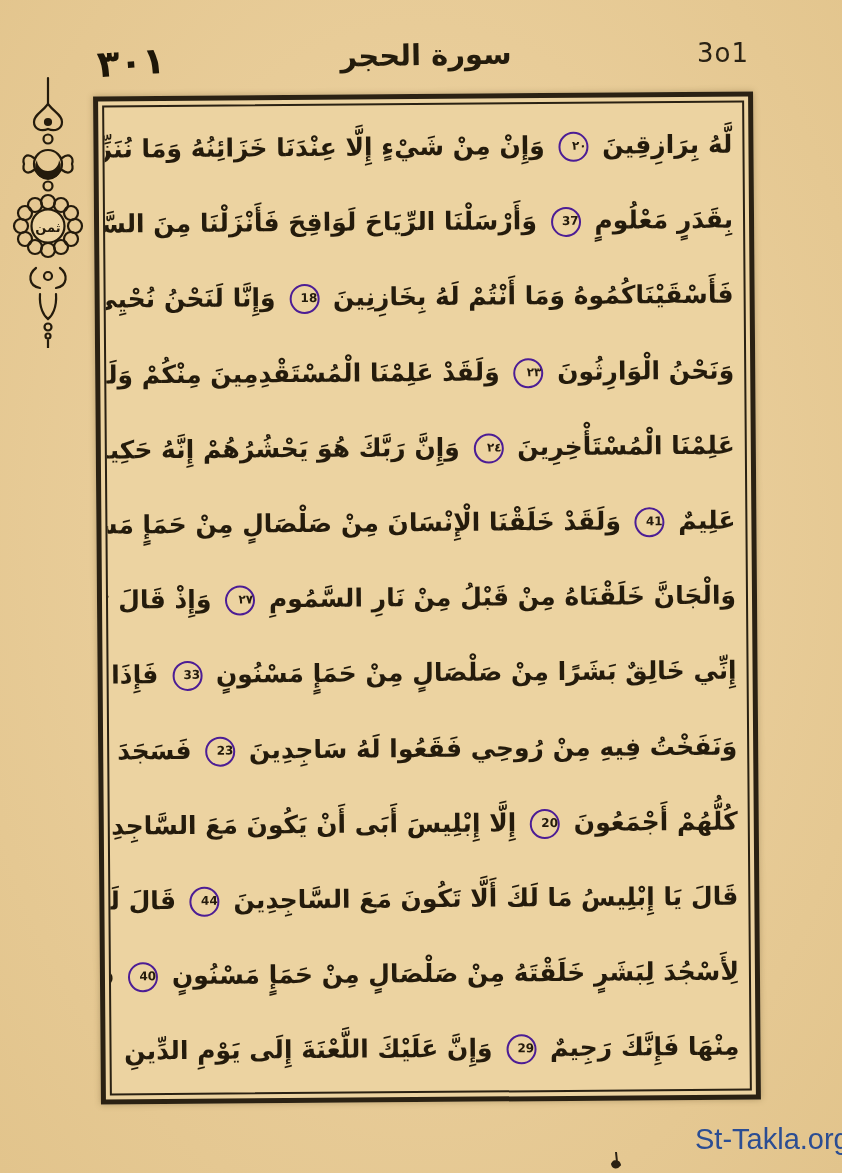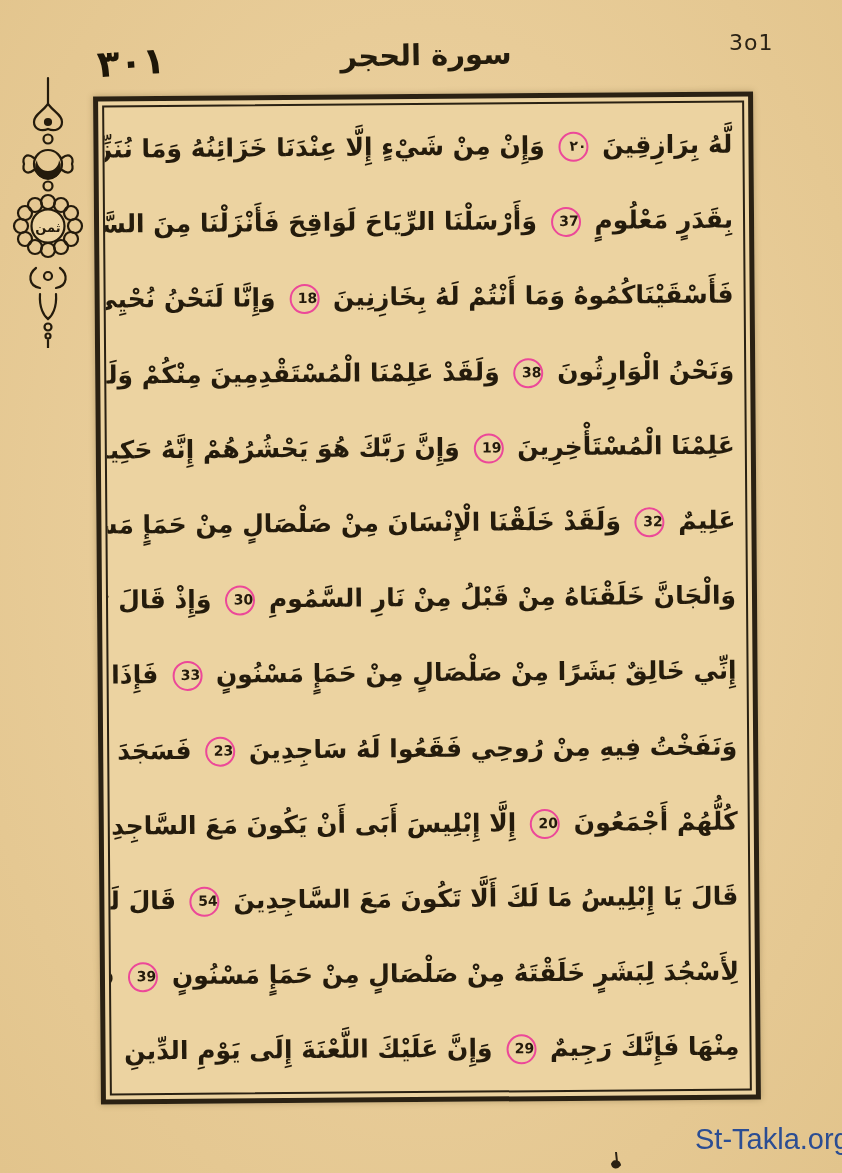--- a/index.html
+++ b/index.html
@@ -15,22 +15,22 @@
     position:absolute;left:88px;top:44px;width:86px;
     font-size:37px;font-weight:bold;color:#1d1608;
     transform:rotate(-4deg);text-align:center;line-height:1;
   }
   .surah-title{
     position:absolute;left:326px;top:40px;width:200px;
     font-size:29px;font-weight:bold;color:#241c0c;
     text-align:center;line-height:1.1;transform:rotate(-1deg);
   }
   .pagenum-en{
-    position:absolute;left:697px;top:32px;width:60px;
-    font-size:22px;color:#2a2214;letter-spacing:1px;line-height:1;margin-left:32px;
+    position:absolute;left:697px;top:40px;width:60px;
+    font-size:26px;color:#2a2214;letter-spacing:1px;line-height:1;
   }
   
   .ornament{position:absolute;left:10px;top:76px;}
   
   .frame-outer{
     position:absolute;left:97px;top:94px;width:660px;height:1008px;
     box-sizing:border-box;border:5px solid #2a2113;background:#ecd3a1;
     transform:rotate(-0.45deg);
     box-shadow:0 0 6px rgba(90,70,30,.35);
   }
@@ -42,22 +42,22 @@
   .qline{
     height:75.2px;line-height:75.2px;
     direction:rtl;
     text-align:justify;text-align-last:justify;text-justify:inter-word;
     font-size:25px;font-weight:700;color:#241b0c;
     white-space:nowrap;
   }
   .verse{
     display:inline-block;box-sizing:border-box;
     width:30px;height:30px;line-height:25px;
-    border:2px solid #ec4899;border-radius:50%;
-    text-align:left;font-size:14px;font-weight:700;
+    border:2px solid #4c1d95;border-radius:50%;
+    text-align:left;font-size:12px;font-weight:700;
     vertical-align:middle;margin:0 5px;
     background:transparent;
   }
   
   .watermark{
     position:absolute;left:695px;top:1125px;
     font-family:"Liberation Sans", sans-serif;
     font-size:29px;color:#2b4d93;white-space:nowrap;line-height:1;
   }
   .speck{position:absolute;left:604px;top:1150px;}
@@ -111,29 +111,29 @@
       <line x1="38" y1="264" x2="38" y2="272"></line>
     </g>
   </svg>
 
   <div class="frame-outer">
     <div class="frame-inner">
       <div id="text-block">
           <div class="qline"><span>لَّهُ بِرَازِقِينَ</span> <span class="verse">٢٠</span> <span>وَإِنْ مِنْ شَيْءٍ إِلَّا عِنْدَنَا خَزَائِنُهُ وَمَا نُنَزِّلُهُ إِلَّا</span> </div>
           <div class="qline"><span>بِقَدَرٍ مَعْلُومٍ</span> <span class="verse">37</span> <span>وَأَرْسَلْنَا الرِّيَاحَ لَوَاقِحَ فَأَنْزَلْنَا مِنَ السَّمَاءِ مَاءً</span> </div>
           <div class="qline"><span>فَأَسْقَيْنَاكُمُوهُ وَمَا أَنْتُمْ لَهُ بِخَازِنِينَ</span> <span class="verse">18</span> <span>وَإِنَّا لَنَحْنُ نُحْيِي وَنُمِيتُ</span> </div>
-          <div class="qline"><span>وَنَحْنُ الْوَارِثُونَ</span> <span class="verse">38</span> <span>وَلَقَدْ عَلِمْنَا الْمُسْتَقْدِمِينَ مِنْكُمْ وَلَقَدْ</span> </div>
-          <div class="qline"><span>عَلِمْنَا الْمُسْتَأْخِرِينَ</span> <span class="verse">19</span> <span>وَإِنَّ رَبَّكَ هُوَ يَحْشُرُهُمْ إِنَّهُ حَكِيمٌ</span> </div>
-          <div class="qline"><span>عَلِيمٌ</span> <span class="verse">32</span> <span>وَلَقَدْ خَلَقْنَا الْإِنْسَانَ مِنْ صَلْصَالٍ مِنْ حَمَإٍ مَسْنُونٍ</span>  </div>
-          <div class="qline"><span>وَالْجَانَّ خَلَقْنَاهُ مِنْ قَبْلُ مِنْ نَارِ السَّمُومِ</span> <span class="verse">30</span> <span>وَإِذْ قَالَ رَبُّكَ لِلْمَلَائِكَةِ</span> </div>
+          <div class="qline"><span>وَنَحْنُ الْوَارِثُونَ</span> <span class="verse">٢٣</span> <span>وَلَقَدْ عَلِمْنَا الْمُسْتَقْدِمِينَ مِنْكُمْ وَلَقَدْ</span> </div>
+          <div class="qline"><span>عَلِمْنَا الْمُسْتَأْخِرِينَ</span> <span class="verse">٢٤</span> <span>وَإِنَّ رَبَّكَ هُوَ يَحْشُرُهُمْ إِنَّهُ حَكِيمٌ</span> </div>
+          <div class="qline"><span>عَلِيمٌ</span> <span class="verse">41</span> <span>وَلَقَدْ خَلَقْنَا الْإِنْسَانَ مِنْ صَلْصَالٍ مِنْ حَمَإٍ مَسْنُونٍ</span>  </div>
+          <div class="qline"><span>وَالْجَانَّ خَلَقْنَاهُ مِنْ قَبْلُ مِنْ نَارِ السَّمُومِ</span> <span class="verse">٢٧</span> <span>وَإِذْ قَالَ رَبُّكَ لِلْمَلَائِكَةِ</span> </div>
           <div class="qline"><span>إِنِّي خَالِقٌ بَشَرًا مِنْ صَلْصَالٍ مِنْ حَمَإٍ مَسْنُونٍ</span> <span class="verse">33</span> <span>فَإِذَا سَوَّيْتُهُ</span> </div>
           <div class="qline"><span>وَنَفَخْتُ فِيهِ مِنْ رُوحِي فَقَعُوا لَهُ سَاجِدِينَ</span> <span class="verse">23</span> <span>فَسَجَدَ الْمَلَائِكَةُ</span> </div>
           <div class="qline"><span>كُلُّهُمْ أَجْمَعُونَ</span> <span class="verse">20</span> <span>إِلَّا إِبْلِيسَ أَبَى أَنْ يَكُونَ مَعَ السَّاجِدِينَ</span>  </div>
-          <div class="qline"><span>قَالَ يَا إِبْلِيسُ مَا لَكَ أَلَّا تَكُونَ مَعَ السَّاجِدِينَ</span> <span class="verse">54</span> <span>قَالَ لَمْ أَكُنْ</span> </div>
-          <div class="qline"><span>لِأَسْجُدَ لِبَشَرٍ خَلَقْتَهُ مِنْ صَلْصَالٍ مِنْ حَمَإٍ مَسْنُونٍ</span> <span class="verse">39</span> <span>قَالَ فَاخْرُجْ</span> </div>
+          <div class="qline"><span>قَالَ يَا إِبْلِيسُ مَا لَكَ أَلَّا تَكُونَ مَعَ السَّاجِدِينَ</span> <span class="verse">44</span> <span>قَالَ لَمْ أَكُنْ</span> </div>
+          <div class="qline"><span>لِأَسْجُدَ لِبَشَرٍ خَلَقْتَهُ مِنْ صَلْصَالٍ مِنْ حَمَإٍ مَسْنُونٍ</span> <span class="verse">40</span> <span>قَالَ فَاخْرُجْ</span> </div>
           <div class="qline"><span>مِنْهَا فَإِنَّكَ رَجِيمٌ</span> <span class="verse">29</span> <span>وَإِنَّ عَلَيْكَ اللَّعْنَةَ إِلَى يَوْمِ الدِّينِ</span> <span class="verse">٣٥</span> </div>
         </div>
     </div>
   </div>
 
   <svg class="speck" width="24" height="22" viewBox="0 0 24 22">
     <path d="M12,2 L13,12 M8,14 C10,10 15,10 16,15 C13,19 9,18 8,14 Z" stroke="#2a2113" stroke-width="2" fill="#2a2113"></path>
   </svg>
 
   <div class="watermark">St-Takla.org</div>

